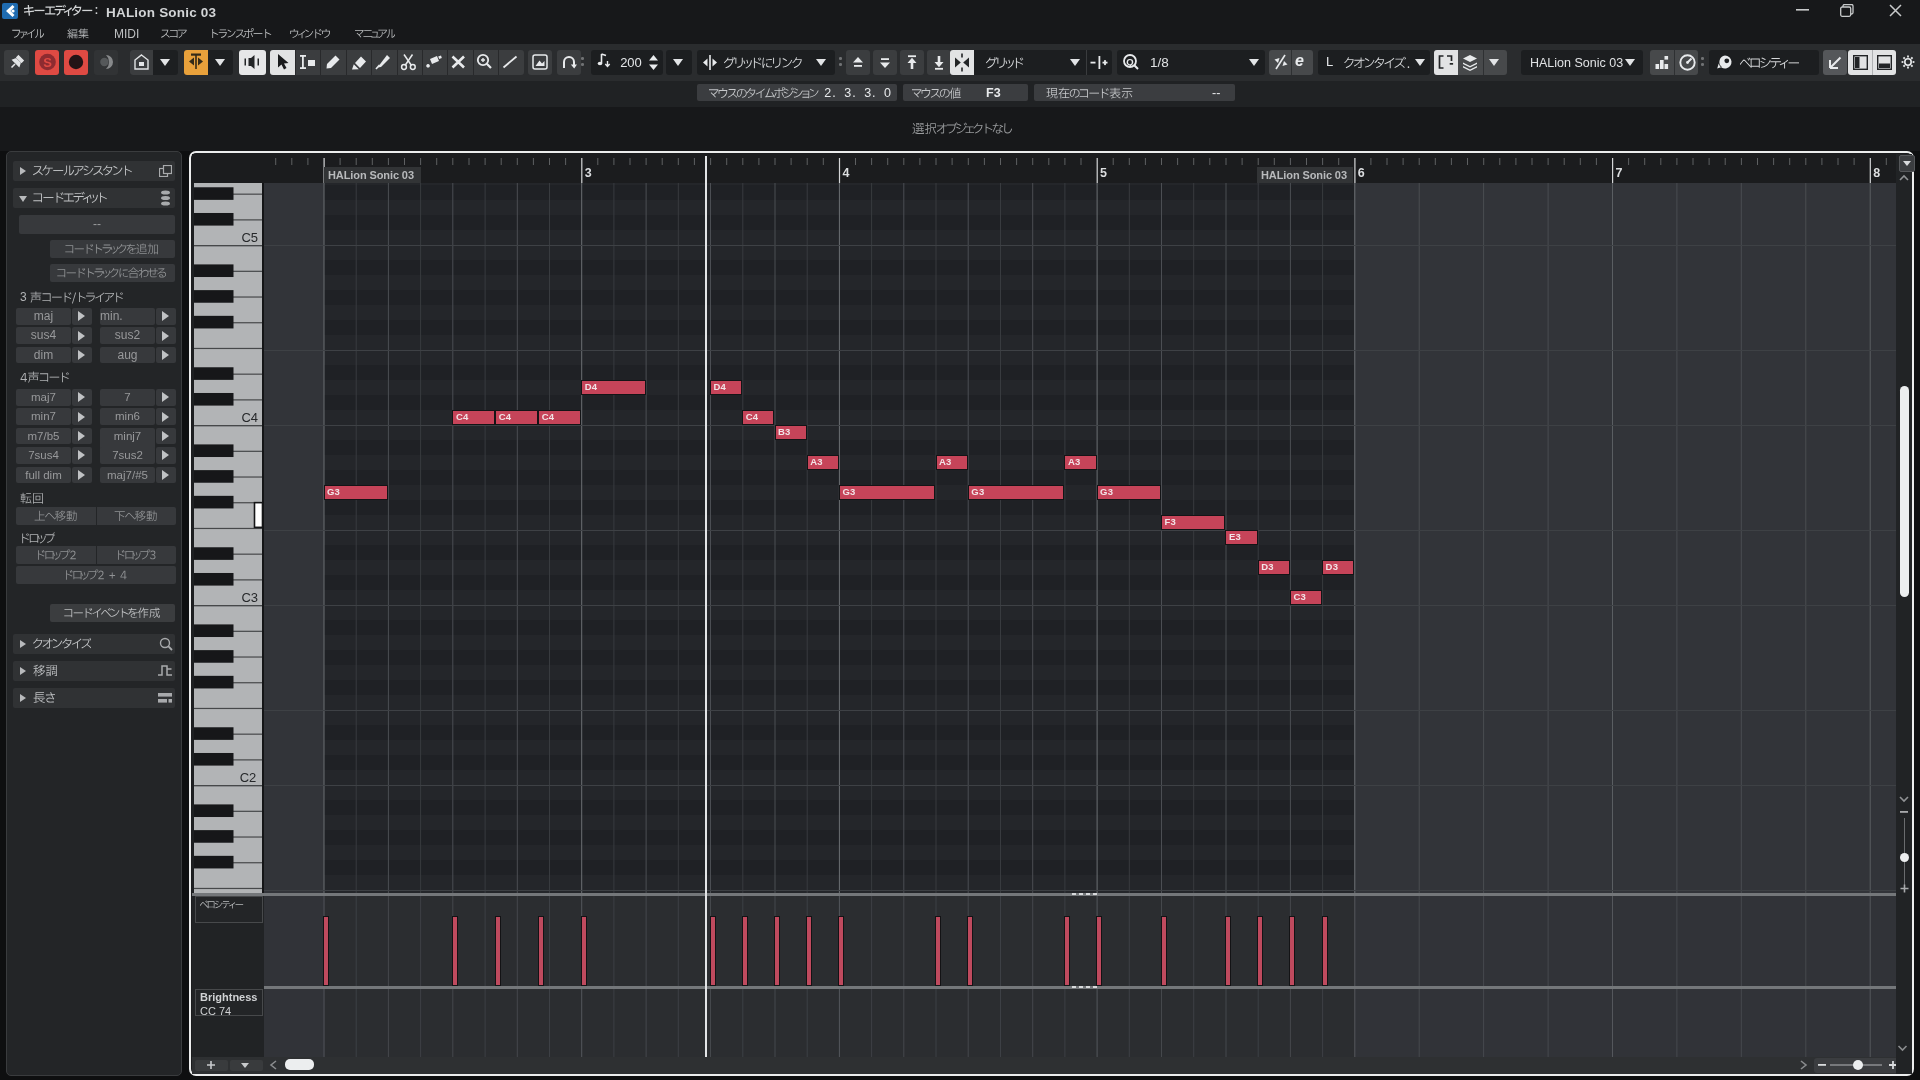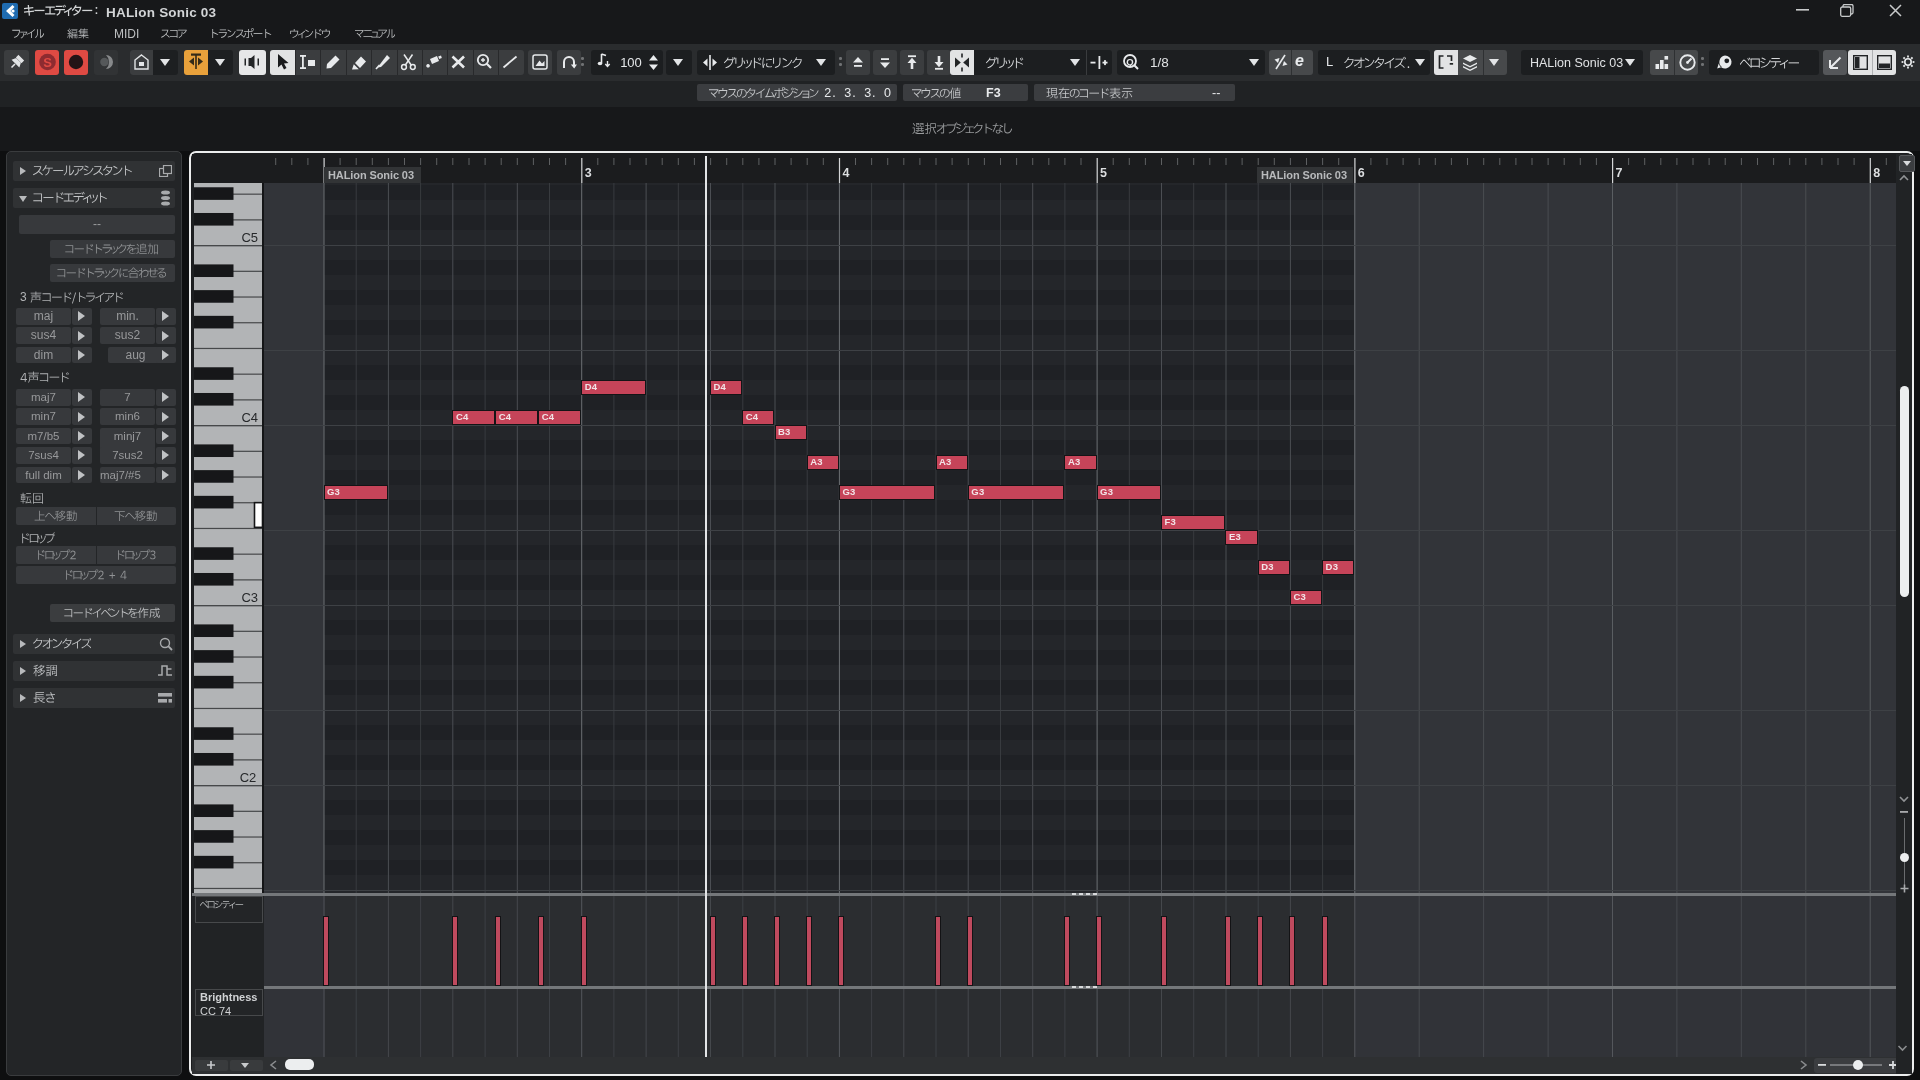--- a/index.html
+++ b/index.html
@@ -197,21 +197,21 @@
 <div style="position:absolute;left:581px;top:57px;width:2.5px;height:2.5px;background:#707274;border-radius:50%"></div>
 <div style="position:absolute;left:581px;top:63px;width:2.5px;height:2.5px;background:#707274;border-radius:50%"></div>
 <div style="position:absolute;left:591px;top:50px;width:72px;height:25px;background:#1c1e20;border-radius:3px"></div>
 <svg style="position:absolute;left:596px;top:53px" width="15" height="18" viewBox="0 0 15 18">
     <g fill="#e8eaec">
       <path d="M5.5 1 L5.5 10 M5.5 1 L10 2.5" stroke="#e8eaec" stroke-width="1.6" fill="none"></path>
       <ellipse cx="4" cy="10.5" rx="2.3" ry="1.8"></ellipse>
       <path d="M11.5 8 L11.5 13 M9.3 11 L11.5 13.5 L13.7 11" stroke="#e8eaec" stroke-width="1.4" fill="none"></path>
     </g>
   </svg>
-<div style="position:absolute;left:615px;top:55px;width:32px;height:16px;font-size:13px;color:#e4e6e8;text-align:center">100</div>
+<div style="position:absolute;left:615px;top:55px;width:32px;height:16px;font-size:13px;color:#e4e6e8;text-align:center">200</div>
 <svg style="position:absolute;left:648px;top:55px" width="11" height="15" viewBox="0 0 11 15">
     <path d="M5.5 0 L10 5.5 L1 5.5 Z" fill="#e8eaec"></path>
     <path d="M5.5 15 L10 9.5 L1 9.5 Z" fill="#e8eaec"></path>
   </svg>
 <div style="position:absolute;left:666px;top:50px;width:26px;height:25px;background:#1c1e20;border-radius:3px"></div>
 <div style="position:absolute;left:673px;top:59px;width:0;height:0;border-left:5.5px solid transparent;border-right:5.5px solid transparent;border-top:7px solid #e2e4e6"></div>
 <div style="position:absolute;left:697px;top:50px;width:138px;height:25px;background:#1c1e20;border-radius:3px"></div>
 <svg style="position:absolute;left:701px;top:55px" width="18" height="15" viewBox="0 0 18 15">
     <g fill="#e8eaec">
       <rect x="8.2" y="0" width="1.6" height="15"></rect>
@@ -511,33 +511,33 @@
       <path transform="translate(41.8,12.7) scale(0.012000,-0.012000)" d="M84 -159H12L286 777H358Z"></path>
       <path transform="translate(45.3,12.7) scale(0.012000,-0.012000)" d="M834 238Q605 359 392 432V-30H320V785H392V508Q635 423 866 302Z"></path>
       <path transform="translate(54.6,12.7) scale(0.012000,-0.012000)" d="M214 749H789V679H214ZM121 509H857Q849 297 719.5 164.0Q590 31 361 -17L331 53Q531 95 639.5 189.5Q748 284 777 439H121Z"></path>
       <path transform="translate(64.0,12.7) scale(0.012000,-0.012000)" d="M866 725Q746 599 585 496V-30H511V450Q335 345 129 272L100 339Q301 407 491.5 521.5Q682 636 818 777Z"></path>
       <path transform="translate(73.3,12.7) scale(0.012000,-0.012000)" d="M545 393Q644 439 713.0 507.0Q782 575 814 654H113V722H888V656Q855 557 777.5 473.5Q700 390 589 333ZM161 46Q260 85 319.0 131.0Q378 177 405.5 241.0Q433 305 433 398V542H505V397Q505 289 472.0 212.5Q439 136 372.0 80.5Q305 25 198 -19Z"></path>
       <path transform="translate(82.7,12.7) scale(0.012000,-0.012000)" d="M810 592Q761 695 712 767L766 792Q827 700 863 617ZM367 775V498Q610 413 841 292L809 228Q580 349 367 422V-40H295V775ZM697 544Q659 634 601 721L656 747Q722 642 752 569Z"></path>
     </svg></div>
 <div style="position:absolute;left:16px;top:308.0px;width:55px;height:16.5px;background:#37393c;border-radius:2px;color:#98999b;font-size:12px;text-align:center;line-height:16px">maj</div>
 <div style="position:absolute;left:71.5px;top:308.0px;width:20px;height:16.5px;background:#37393c;border-radius:2px"></div>
 <div style="position:absolute;left:77.5px;top:311.2px;width:0;height:0;border-top:5px solid transparent;border-bottom:5px solid transparent;border-left:7px solid #c0c2c4"></div>
-<div style="position:absolute;left:100px;top:308.0px;width:55px;height:16.5px;background:#37393c;border-radius:2px;color:#98999b;font-size:12px;text-align:center;line-height:16px">min.</div>
+<div style="position:absolute;left:100px;top:308.0px;width:55px;height:16.5px;background:#37393c;border-radius:2px;color:#98999b;font-size:12px;line-height:16px">min.</div>
 <div style="position:absolute;left:155.5px;top:308.0px;width:20px;height:16.5px;background:#37393c;border-radius:2px"></div>
 <div style="position:absolute;left:161.5px;top:311.2px;width:0;height:0;border-top:5px solid transparent;border-bottom:5px solid transparent;border-left:7px solid #c0c2c4"></div>
 <div style="position:absolute;left:16px;top:327.3px;width:55px;height:16.5px;background:#37393c;border-radius:2px;color:#98999b;font-size:12px;text-align:center;line-height:16px">sus4</div>
 <div style="position:absolute;left:71.5px;top:327.3px;width:20px;height:16.5px;background:#37393c;border-radius:2px"></div>
 <div style="position:absolute;left:77.5px;top:330.5px;width:0;height:0;border-top:5px solid transparent;border-bottom:5px solid transparent;border-left:7px solid #c0c2c4"></div>
 <div style="position:absolute;left:100px;top:327.3px;width:55px;height:16.5px;background:#37393c;border-radius:2px;color:#98999b;font-size:12px;text-align:center;line-height:16px">sus2</div>
 <div style="position:absolute;left:155.5px;top:327.3px;width:20px;height:16.5px;background:#37393c;border-radius:2px"></div>
 <div style="position:absolute;left:161.5px;top:330.5px;width:0;height:0;border-top:5px solid transparent;border-bottom:5px solid transparent;border-left:7px solid #c0c2c4"></div>
 <div style="position:absolute;left:16px;top:346.6px;width:55px;height:16.5px;background:#37393c;border-radius:2px;color:#98999b;font-size:12px;text-align:center;line-height:16px">dim</div>
 <div style="position:absolute;left:71.5px;top:346.6px;width:20px;height:16.5px;background:#37393c;border-radius:2px"></div>
 <div style="position:absolute;left:77.5px;top:349.8px;width:0;height:0;border-top:5px solid transparent;border-bottom:5px solid transparent;border-left:7px solid #c0c2c4"></div>
-<div style="position:absolute;left:108px;top:346.6px;width:55px;height:16.5px;background:#37393c;border-radius:2px;color:#98999b;font-size:12px;text-align:center;line-height:16px">aug</div>
+<div style="position:absolute;left:100px;top:346.6px;width:55px;height:16.5px;background:#37393c;border-radius:2px;color:#98999b;font-size:12px;text-align:center;line-height:16px">aug</div>
 <div style="position:absolute;left:155.5px;top:346.6px;width:20px;height:16.5px;background:#37393c;border-radius:2px"></div>
 <div style="position:absolute;left:161.5px;top:349.8px;width:0;height:0;border-top:5px solid transparent;border-bottom:5px solid transparent;border-left:7px solid #c0c2c4"></div>
 <div style="position:absolute;left:20.0px;top:368.8px;width:49px;height:18px"><svg width="49" height="18" viewBox="0 0 49 18" style="fill:#b2b4b6">
       <path transform="translate(0.0,12.7) scale(0.012000,-0.012000)" d="M476 145V0H396V145H40V219L351 733H476V215H584V145ZM396 668H391L119 215H396Z"></path>
       <path transform="translate(7.6,12.7) scale(0.012000,-0.012000)" d="M947 737V681H524V570H892V516H105V570H460V681H53V737H460V840H524V737ZM860 428V113H796V177H197Q187 100 162.5 36.5Q138 -27 96 -90L48 -41Q99 35 120.5 116.0Q142 197 142 318V428ZM466 374H205V318Q205 274 202 233H466ZM529 233H796V374H529Z"></path>
       <path transform="translate(18.2,12.7) scale(0.012000,-0.012000)" d="M827 0H755V84H136V152H755V629H153V697H827Z"></path>
       <path transform="translate(28.4,12.7) scale(0.012000,-0.012000)" d="M900 342H100V418H900Z"></path>
       <path transform="translate(38.6,12.7) scale(0.012000,-0.012000)" d="M810 592Q761 695 712 767L766 792Q827 700 863 617ZM367 775V498Q610 413 841 292L809 228Q580 349 367 422V-40H295V775ZM697 544Q659 634 601 721L656 747Q722 642 752 569Z"></path>
     </svg></div>
 <div style="position:absolute;left:16px;top:389.0px;width:55px;height:16.5px;background:#37393c;border-radius:2px;color:#98999b;font-size:11.5px;text-align:center;line-height:16px">maj7</div>
@@ -560,21 +560,21 @@
 <div style="position:absolute;left:161.5px;top:431.0px;width:0;height:0;border-top:5px solid transparent;border-bottom:5px solid transparent;border-left:7px solid #c0c2c4"></div>
 <div style="position:absolute;left:16px;top:447.2px;width:55px;height:16.5px;background:#37393c;border-radius:2px;color:#98999b;font-size:11.5px;text-align:center;line-height:16px">7sus4</div>
 <div style="position:absolute;left:71.5px;top:447.2px;width:20px;height:16.5px;background:#37393c;border-radius:2px"></div>
 <div style="position:absolute;left:77.5px;top:450.4px;width:0;height:0;border-top:5px solid transparent;border-bottom:5px solid transparent;border-left:7px solid #c0c2c4"></div>
 <div style="position:absolute;left:100px;top:447.2px;width:55px;height:16.5px;background:#37393c;border-radius:2px;color:#98999b;font-size:11.5px;text-align:center;line-height:16px">7sus2</div>
 <div style="position:absolute;left:155.5px;top:447.2px;width:20px;height:16.5px;background:#37393c;border-radius:2px"></div>
 <div style="position:absolute;left:161.5px;top:450.4px;width:0;height:0;border-top:5px solid transparent;border-bottom:5px solid transparent;border-left:7px solid #c0c2c4"></div>
 <div style="position:absolute;left:16px;top:466.6px;width:55px;height:16.5px;background:#37393c;border-radius:2px;color:#98999b;font-size:11.5px;text-align:center;line-height:16px">full dim</div>
 <div style="position:absolute;left:71.5px;top:466.6px;width:20px;height:16.5px;background:#37393c;border-radius:2px"></div>
 <div style="position:absolute;left:77.5px;top:469.8px;width:0;height:0;border-top:5px solid transparent;border-bottom:5px solid transparent;border-left:7px solid #c0c2c4"></div>
-<div style="position:absolute;left:100px;top:466.6px;width:55px;height:16.5px;background:#37393c;border-radius:2px;color:#98999b;font-size:11.5px;line-height:16px">maj7/#5</div>
+<div style="position:absolute;left:100px;top:466.6px;width:55px;height:16.5px;background:#37393c;border-radius:2px;color:#98999b;font-size:11.5px;text-align:center;line-height:16px">maj7/#5</div>
 <div style="position:absolute;left:155.5px;top:466.6px;width:20px;height:16.5px;background:#37393c;border-radius:2px"></div>
 <div style="position:absolute;left:161.5px;top:469.8px;width:0;height:0;border-top:5px solid transparent;border-bottom:5px solid transparent;border-left:7px solid #c0c2c4"></div>
 <div style="position:absolute;left:20.0px;top:489.8px;width:24px;height:18px"><svg width="24" height="18" viewBox="0 0 24 18" style="fill:#b2b4b6">
       <path transform="translate(0.0,12.7) scale(0.012000,-0.012000)" d="M285 131H475V75H285V-74H226V75H41V131H226V218H75V596H226V676H44V730H226V834H285V730H471V676H285V596H440V218H285ZM514 779H915V721H514ZM227 544H132V435H227ZM383 435V544H284V435ZM907 -74Q891 -21 877 20Q695 -27 454 -54L444 7Q469 9 521 15Q551 114 580.5 232.5Q610 351 629 446H477V505H950V446H691Q655 263 588 23Q732 43 860 72Q809 217 770 301L824 324Q858 251 895.5 149.5Q933 48 963 -50ZM132 385V271H227V385ZM284 385V271H383V385Z"></path>
       <path transform="translate(12.0,12.7) scale(0.012000,-0.012000)" d="M84 -79V795H916V-79H850V-15H150V-79ZM150 736V44H850V736ZM297 202V581H695V202ZM361 259H631V524H361Z"></path>
     </svg></div>
 <div style="position:absolute;left:16px;top:507px;width:79.5px;height:18px;background:#37393c;border-radius:2px 0 0 2px"></div>
 <div style="position:absolute;left:34.3px;top:507.9px;width:43px;height:17px"><svg width="43" height="17" viewBox="0 0 43 17" style="fill:#909294">
       <path transform="translate(0.0,12.2) scale(0.011500,-0.011500)" d="M946 -20H54V44H441V824H509V502H900V438H509V44H946Z"></path>
       <path transform="translate(10.2,12.2) scale(0.011500,-0.011500)" d="M468 533Q438 566 415 566Q390 566 363 531L126 235L75 293L310 582Q336 615 360.0 629.5Q384 644 412 644Q439 644 463.0 631.0Q487 618 512 591L954 118L909 56Z"></path>

